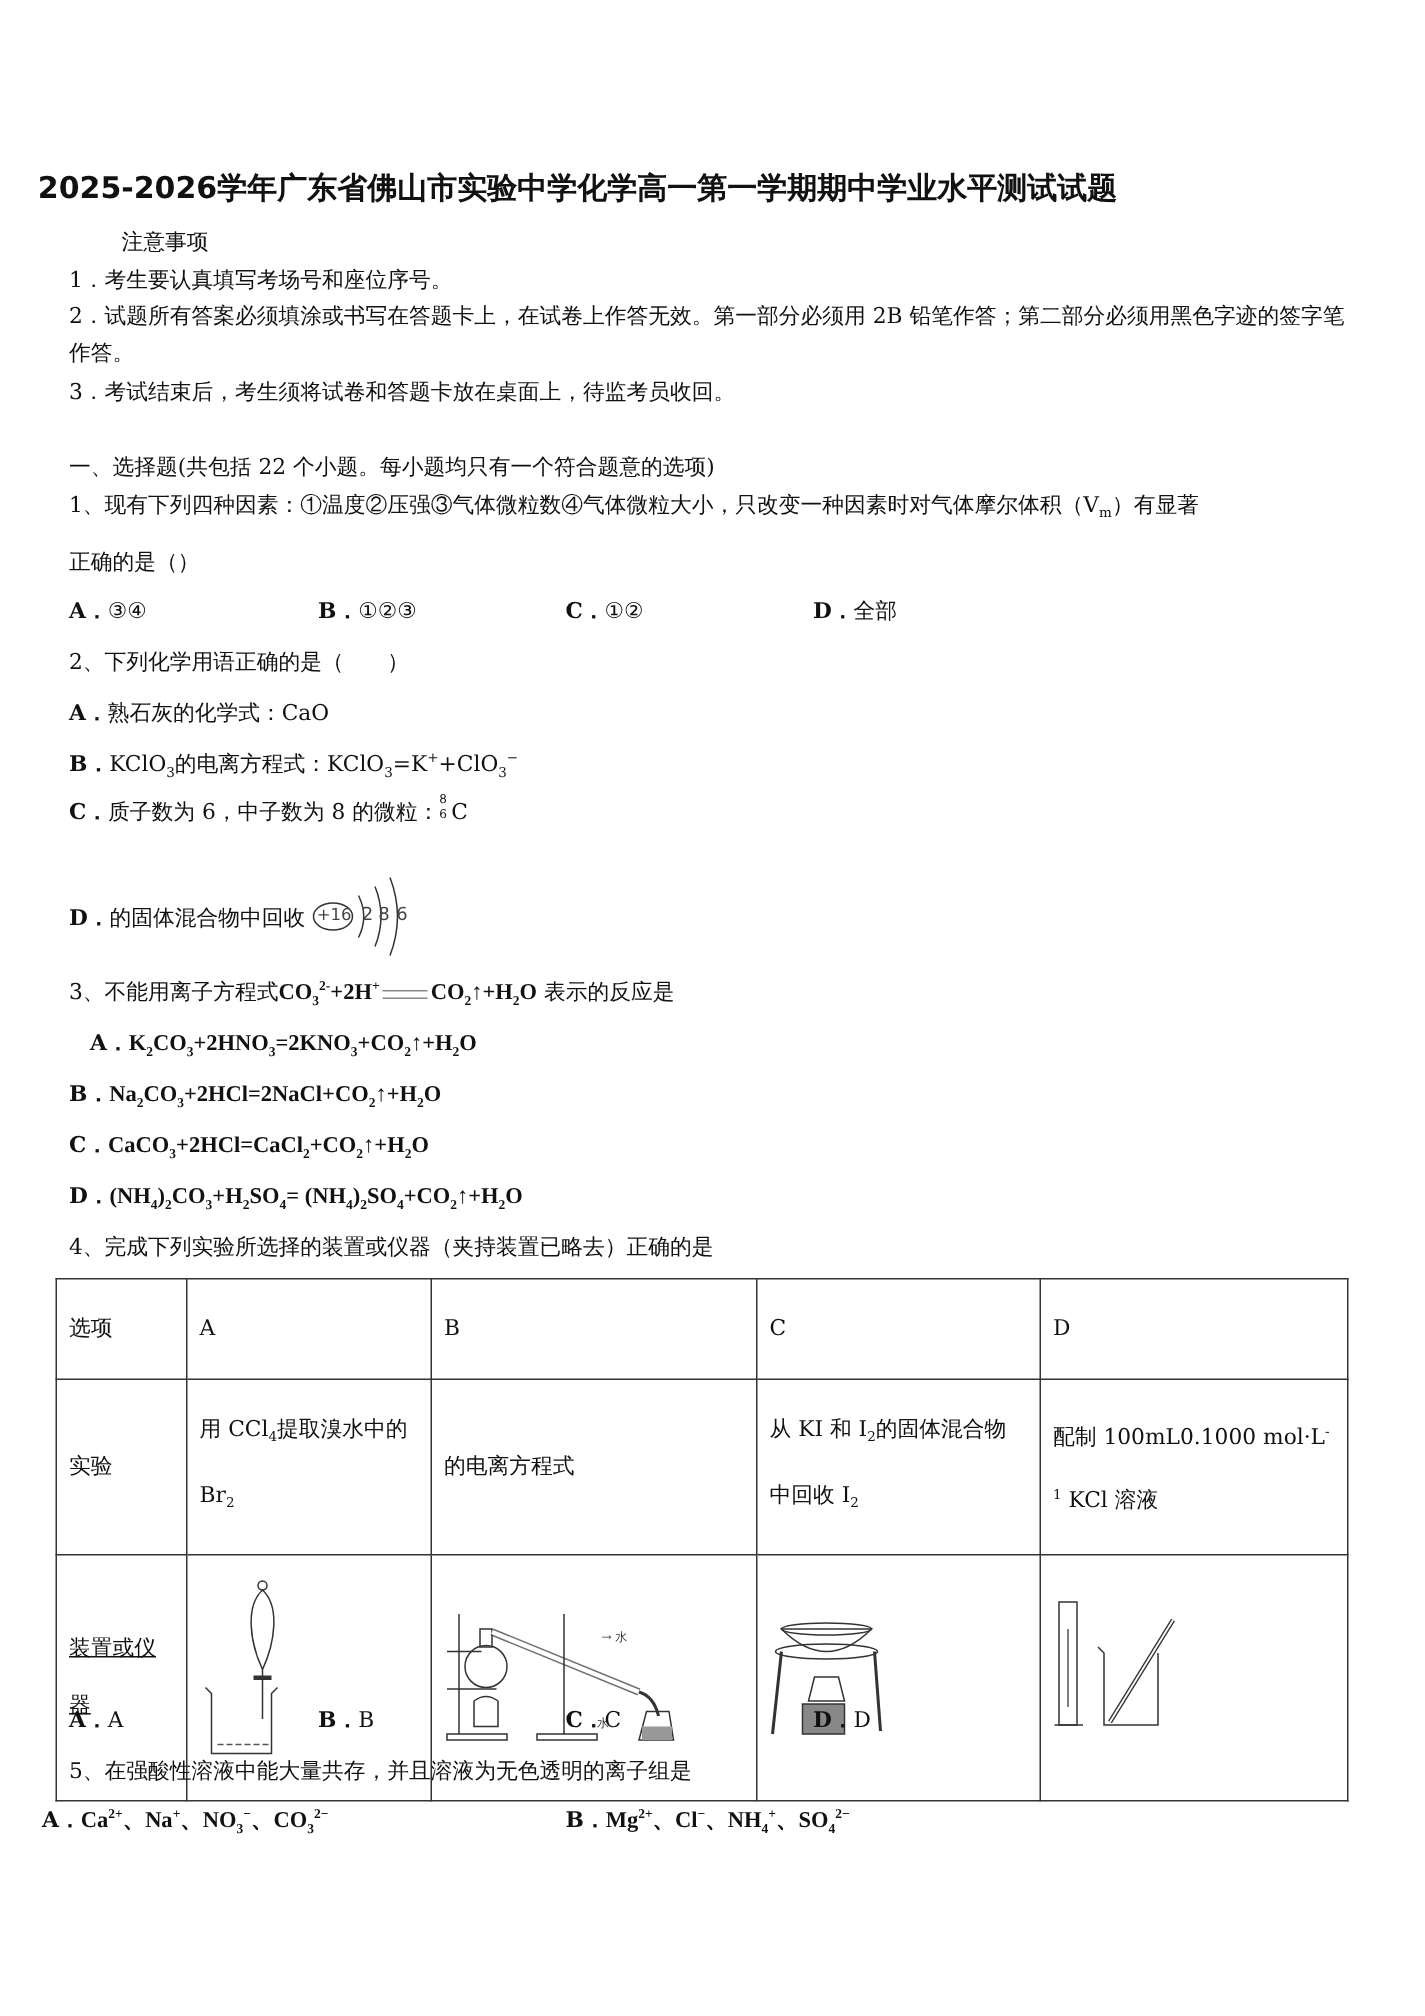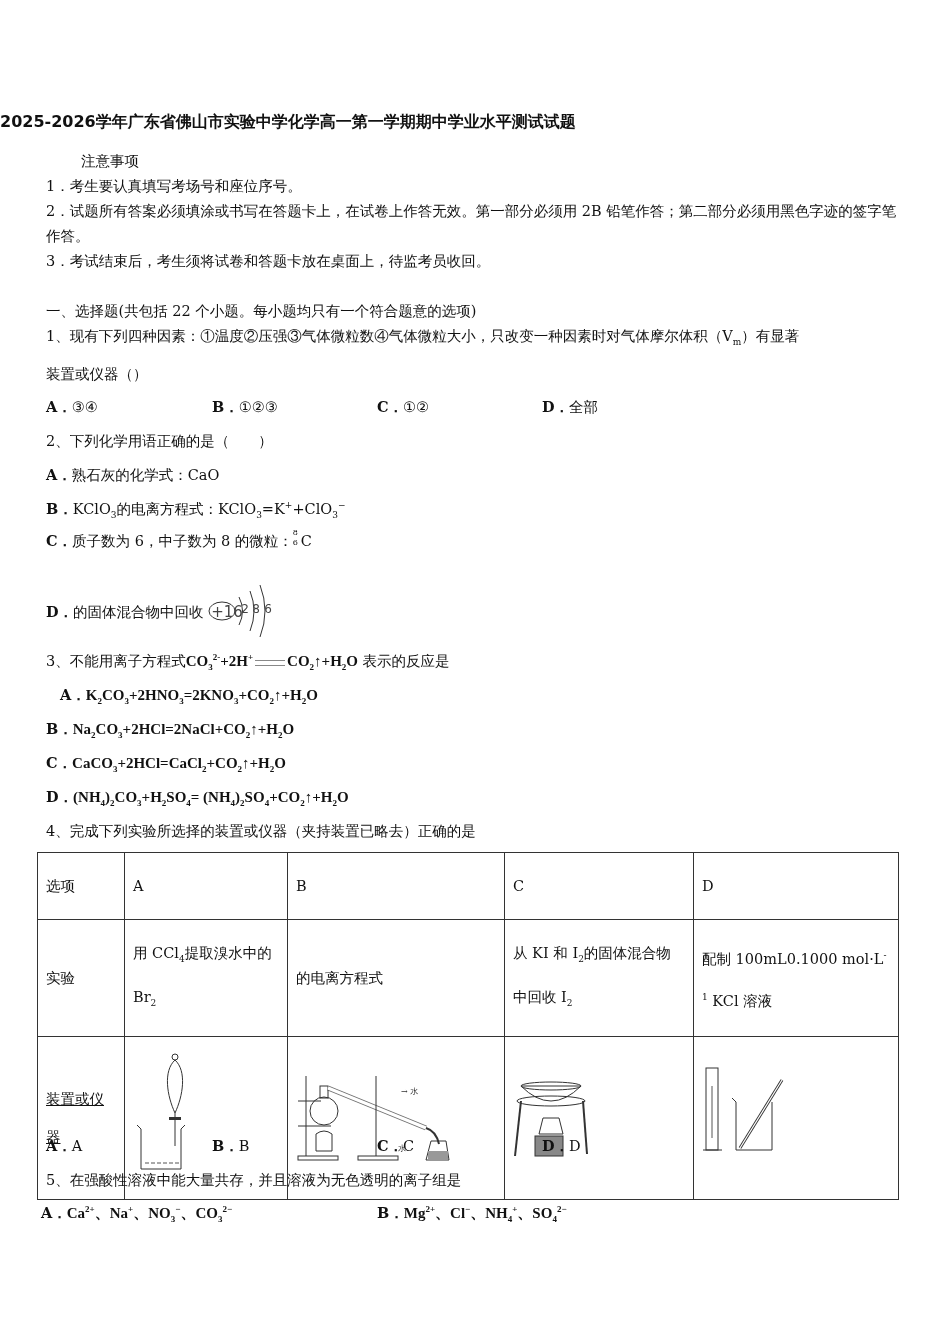--- a/index.html
+++ b/index.html
@@ -1,20 +1,20 @@
 <!DOCTYPE html>
 <html><head>
 <meta charset="utf-8">
 <style>
   html, body { margin: 0; padding: 0; background: #fff; }
   body { width: 950px; height: 1344px; position: relative; overflow: hidden;
          font-family: "DejaVu Serif", "Liberation Serif", serif; color: #111; }
-  .title { position: absolute; top: 112px; left: 0; width: 770px; 
+  .title { position: absolute; top: 112px; left: 0; width: 770px; text-align: center;
            font-family: "DejaVu Sans", "Liberation Sans", sans-serif; font-weight: bold;
-           font-size: 16px; letter-spacing: 0px; }
+           font-size: 20px; letter-spacing: 0px; }
   .line { position: absolute; left: 46px; font-size: 14.5px; white-space: nowrap; }
   .wrap { white-space: normal; width: 860px; line-height: 25px; }
   .b { font-weight: bold; }
   .tnr { font-family: "Liberation Serif", serif; font-weight: bold; font-size: 15px; }
   .opt { position: absolute; font-size: 14.5px; white-space: nowrap; text-align: center; }
   sub, sup { font-size: 9px; }
   table.exp { position: absolute; left: 37px; top: 852px; border-collapse: collapse; }
   table.exp td { border: 1.5px solid #333; font-size: 14.5px; vertical-align: middle;
                  padding: 14px 8px; line-height: 38px; }
   .eq { display: inline-block; width: 30px; height: 4px; border-top: 1.5px solid #888;
@@ -29,40 +29,40 @@
 <div class="line" style="top:152px;margin-left:35px;">注意事项</div>
 <div class="line" style="top:177px;">1．考生要认真填写考场号和座位序号。</div>
 <div class="line wrap" style="top:199px;">2．试题所有答案必须填涂或书写在答题卡上，在试卷上作答无效。第一部分必须用 2B 铅笔作答；第二部分必须用黑色字迹的签字笔作答。</div>
 <div class="line" style="top:252px;">3．考试结束后，考生须将试卷和答题卡放在桌面上，待监考员收回。</div>
 
 <div class="line" style="top:302px;">一、选择题(共包括 22 个小题。每小题均只有一个符合题意的选项)</div>
 
 <div class="line" style="top:327px;">
   <span>1、现有下列四种因素：①温度②压强③气体微粒数④气体微粒大小，只改变一种因素时对气体摩尔体积（V</span><sub>m</sub><span>）有显著</span>
 </div>
-<div class="line" style="top:365px;">装置或仪器（）</div>
+<div class="line" style="top:365px;">正确的是（）</div>
 <div class="opt" style="top:398px;left:46px;"><span class="b">A．</span><span>③④</span></div>
 <div class="opt" style="top:398px;left:212px;"><span class="b">B．</span><span>①②③</span></div>
 <div class="opt" style="top:398px;left:377px;"><span class="b">C．</span><span>①②</span></div>
 <div class="opt" style="top:398px;left:542px;"><span class="b">D．</span><span>全部</span></div>
 
 <div class="line" style="top:432px;">2、下列化学用语正确的是（　　）</div>
 <div class="opt" style="top:466px;left:46px;"><span class="b">A．</span><span>熟石灰的化学式：CaO</span></div>
 <div class="opt" style="top:500px;left:46px;"><span class="b">B．</span><span>KClO</span><sub>3</sub><span>的电离方程式：KClO</span><sub>3</sub><span>=K</span><sup>+</sup><span>+ClO</span><sub>3</sub><sup>−</sup></div>
 <div class="opt" style="top:532px;left:46px;"><span class="b">C．</span><span>质子数为 6，中子数为 8 的微粒：</span><span style="display:inline-block;position:relative;width:8px;height:14px;font-size:8px;"><span style="position:absolute;top:-4px;left:0;">8</span><span style="position:absolute;top:6px;left:0;">6</span></span><span>C</span></div>
 <div class="opt" style="top:585px;left:46px;">
   <span class="b">D．</span><span>的固体混合物中回收</span>
   <span class="diagram" style="position:relative;width:70px;height:56px;top:-2px;">
     <svg width="70" height="56" viewBox="0 0 70 56" style="position:absolute;left:0;top:0;">
       <ellipse cx="14" cy="28" rx="13" ry="9" fill="none" stroke="#333" stroke-width="1"></ellipse>
       <path d="M31 14 Q38 28 31 42" fill="none" stroke="#333" stroke-width="1"></path>
       <path d="M42 8 Q50 28 42 48" fill="none" stroke="#333" stroke-width="1"></path>
       <path d="M52 2 Q62 28 52 54" fill="none" stroke="#333" stroke-width="1"></path>
     </svg>
-    <span style="position:absolute;left:3px;top:20px;font-size:15px;font-family:'DejaVu Sans',sans-serif;color:#444;">+16</span>
+    <span style="position:absolute;left:3px;top:20px;font-size:11px;font-family:'DejaVu Sans',sans-serif;color:#444;">+16</span>
     <span style="position:absolute;left:33px;top:19px;font-size:12px;font-family:'DejaVu Sans',sans-serif;color:#444;">2</span>
     <span style="position:absolute;left:44px;top:19px;font-size:12px;font-family:'DejaVu Sans',sans-serif;color:#444;">8</span>
     <span style="position:absolute;left:56px;top:19px;font-size:12px;font-family:'DejaVu Sans',sans-serif;color:#444;">6</span>
   </span>
 </div>
 
 <div class="line" style="top:652px;">
   <span>3、不能用离子方程式</span><span class="tnr">CO<sub>3</sub><sup>2-</sup>+2H<sup>+</sup><span class="eq"></span>CO<sub>2</sub>↑+H<sub>2</sub>O</span> <span>表示的反应是</span>
 </div>
 <div class="opt" style="top:686px;left:46px;margin-left:14px;"><span class="b">A．</span><span class="tnr">K<sub>2</sub>CO<sub>3</sub>+2HNO<sub>3</sub>=2KNO<sub>3</sub>+CO<sub>2</sub>↑+H<sub>2</sub>O</span></div>
@@ -144,14 +144,14 @@
   </tr>
 </tbody>
   </table>
 
 <div class="opt" style="top:1137px;left:46px;"><span class="b">A．</span><span>A</span></div>
 <div class="opt" style="top:1137px;left:212px;"><span class="b">B．</span><span>B</span></div>
 <div class="opt" style="top:1137px;left:377px;"><span class="b">C．</span><span>C</span></div>
 <div class="opt" style="top:1137px;left:542px;"><span class="b">D．</span><span>D</span></div>
 
 <div class="line" style="top:1171px;">5、在强酸性溶液中能大量共存，并且溶液为无色透明的离子组是</div>
-<div class="opt" style="top:1204px;left:41px;"><span class="b">A．</span><span class="tnr">Ca<sup>2+</sup>、Na<sup>+</sup>、NO<sub>3</sub><sup>−</sup>、CO<sub>3</sub><sup>2−</sup></span></div>
+<div class="opt" style="top:1204px;left:28px;"><span class="b">A．</span><span class="tnr">Ca<sup>2+</sup>、Na<sup>+</sup>、NO<sub>3</sub><sup>−</sup>、CO<sub>3</sub><sup>2−</sup></span></div>
 <div class="opt" style="top:1204px;left:377px;"><span class="b">B．</span><span class="tnr">Mg<sup>2+</sup>、Cl<sup>−</sup>、NH<sub>4</sub><sup>+</sup>、SO<sub>4</sub><sup>2−</sup></span></div>
 
 </body></html>

